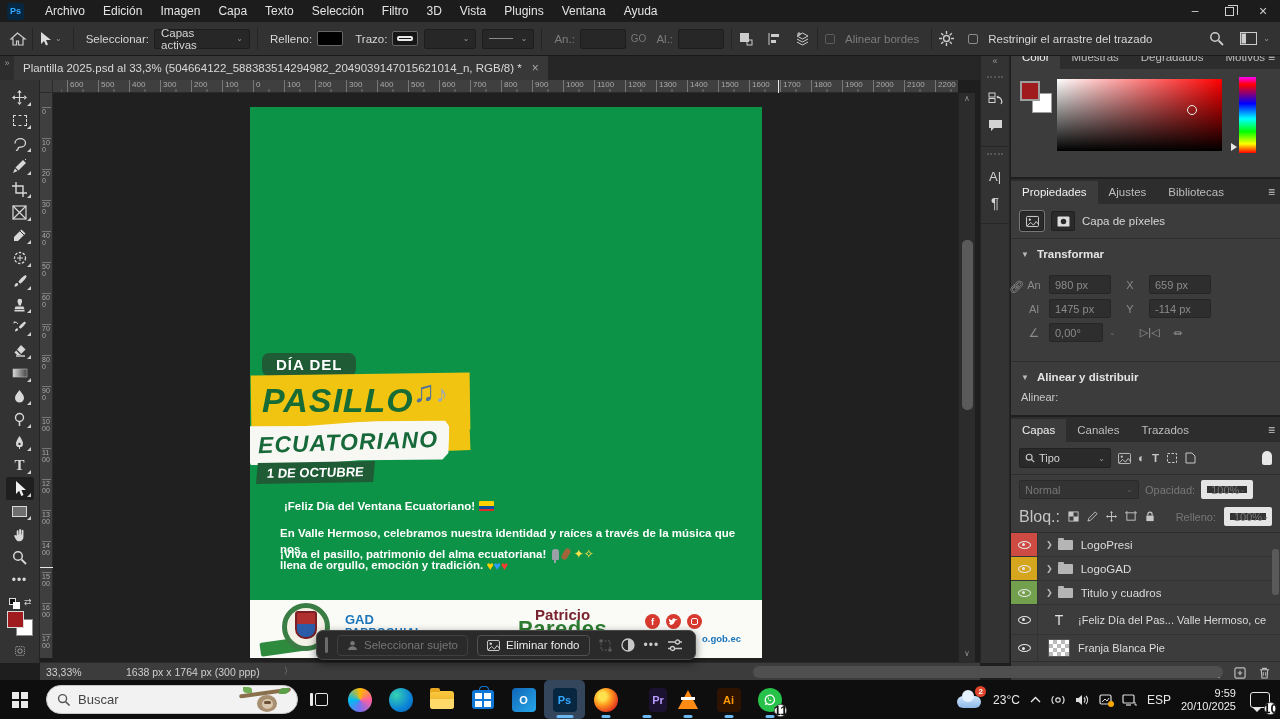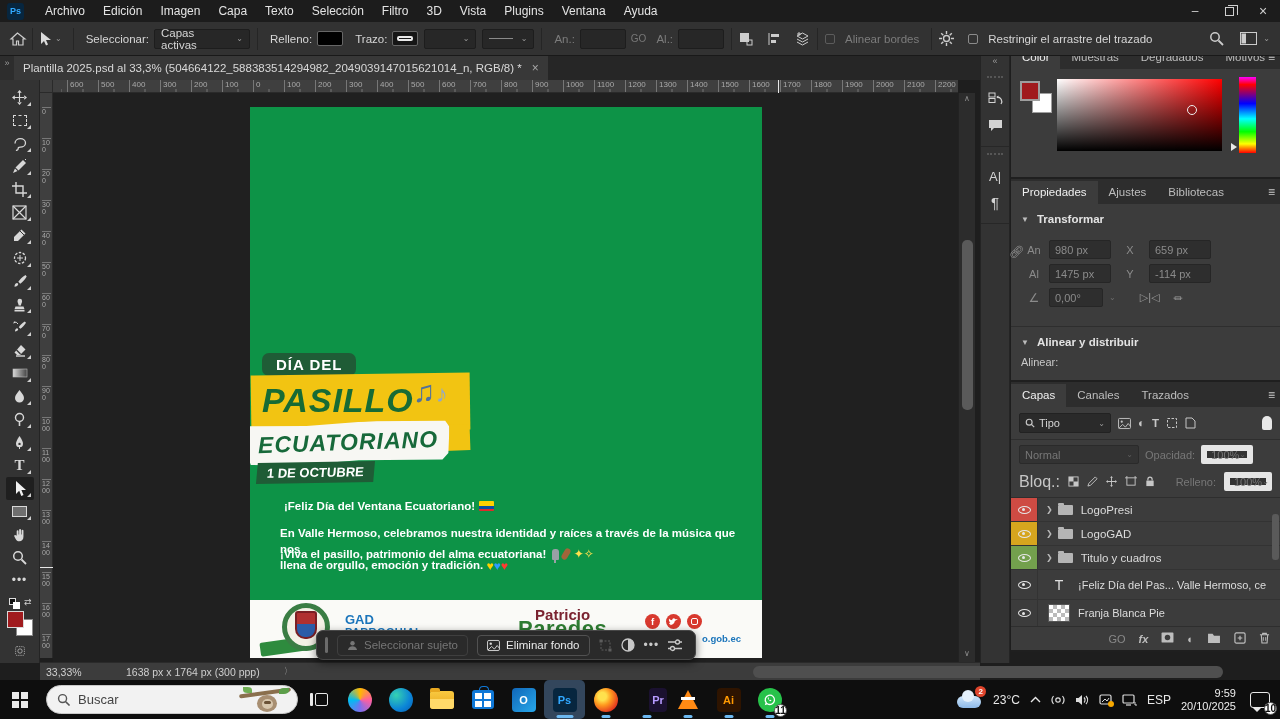--- a/index.html
+++ b/index.html
@@ -219,21 +219,21 @@
   .ic-firefox { background:radial-gradient(circle at 35% 35%,#ffe14d 0 18%,#ff9a1f 40%,#e2361f 75%,#b5121b); }
   .ic-whatsapp { background:#27c24a; color:#fff; display:flex; align-items:center; justify-content:center; }
   .folder-icon { width:24px; height:18px; background:linear-gradient(180deg,#f9c940,#e8a820); border-radius:2px 3px 3px 3px; position:relative; }
   .folder-icon:before { content:""; position:absolute; left:0; top:-3px; width:10px; height:4px; background:#e8a820; border-radius:2px 2px 0 0; }
   .folder-icon:after { content:""; position:absolute; left:0; bottom:0; width:24px; height:10px; background:#ffd969; border-radius:0 0 3px 3px; }
   .store-icon { width:22px; height:19px; background:#0f78d7; border-radius:3px; position:relative; display:grid; grid-template-columns:7px 7px; grid-template-rows:6px 6px; gap:2px; place-content:center; }
   .store-icon:before { content:""; position:absolute; left:7px; top:-4px; width:8px; height:5px; border:1.5px solid #0f78d7; border-bottom:none; border-radius:4px 4px 0 0; }
   .store-icon div { background:#fff; }
   .vlc-icon { width:0; height:0; border-left:10px solid transparent; border-right:10px solid transparent; border-bottom:19px solid #ff8a14; position:relative; }
   .vlc-icon:after { content:""; position:absolute; left:-7px; top:7px; width:14px; height:3px; background:#fff; }
-  .badge { position:absolute; border-radius:50%; background:#fff; color:#111; font-size:10px; font-weight:bold; display:flex; align-items:center; justify-content:center; border:1px solid #555; }
+  .badge { position:absolute; border-radius:50%; background:#fff; color:#111; font-size:13px; font-weight:bold; display:flex; align-items:center; justify-content:center; border:1px solid #555; }
   .tb-taskview { display:flex; gap:2px; align-items:center; }
   .tb-taskview .r1 { width:13px; height:13px; border:1.5px solid #e8e8e8; border-radius:2px; }
   .tb-taskview .r2 { width:3px; height:13px; background:#e8e8e8; border-radius:1px; }
   .tray { margin-left:auto; display:flex; align-items:center; gap:10px; padding-right:10px; color:#e8e8e8; }
   .tray .txt { font-size:12px; }
   .tray-ic { color:#dcdcdc; font-size:12px; display:flex; align-items:center; }
   .clock { text-align:right; font-size:11px; line-height:13px; color:#eee; }
   .weather { position:relative; width:26px; height:20px; }
   .cloud { position:absolute; left:0; bottom:2px; width:24px; height:12px; background:linear-gradient(180deg,#cfe6fa,#8db9e8); border-radius:8px; }
   .cloud:before { content:""; position:absolute; left:5px; top:-6px; width:12px; height:12px; background:#e4f0fb; border-radius:50%; }
@@ -719,20 +719,36 @@
   </div>
 
   <div class="pgroup">
     <div class="ptabs">
       <span class="ptab active">Propiedades</span>
       <span class="ptab">Ajustes</span>
       <span class="ptab">Bibliotecas</span>
       <span class="pmenu">≡</span>
     </div>
     <div class="pbody">
+      <div class="pr-typechip">
+        <span class="chip-btn sel">
+          <svg width="13" height="11" viewBox="0 0 14 12">
+              <rect x="0.5" y="0.5" width="13" height="11" rx="1" fill="none" stroke="#ddd"></rect>
+              <circle cx="4" cy="4" r="1.2" fill="#ddd"></circle>
+              <path d="M1 11l4-4 3 3 3-4 2.5 3" fill="none" stroke="#ddd"></path>
+            </svg>
+        </span>
+        <span class="chip-btn">
+          <svg width="13" height="11" viewBox="0 0 14 12">
+              <rect x="0.5" y="0.5" width="13" height="11" rx="1" fill="#ddd"></rect>
+              <circle cx="7" cy="6" r="3" fill="#2a2a2a"></circle>
+            </svg>
+        </span>
+        <span class="lbl">Capa de píxeles</span>
+      </div>
       <div class="sec-head">
         <span class="tri">▼</span>
         <span>Transformar</span>
       </div>
       <div class="tf-grid">
         <span class="tf-link">🔗︎</span>
         <div class="tf-row">
           <span class="tf-lbl">An</span>
           <span class="tf-well">980 px</span>
           <span class="tf-lbl" style="width:26px">X</span>

